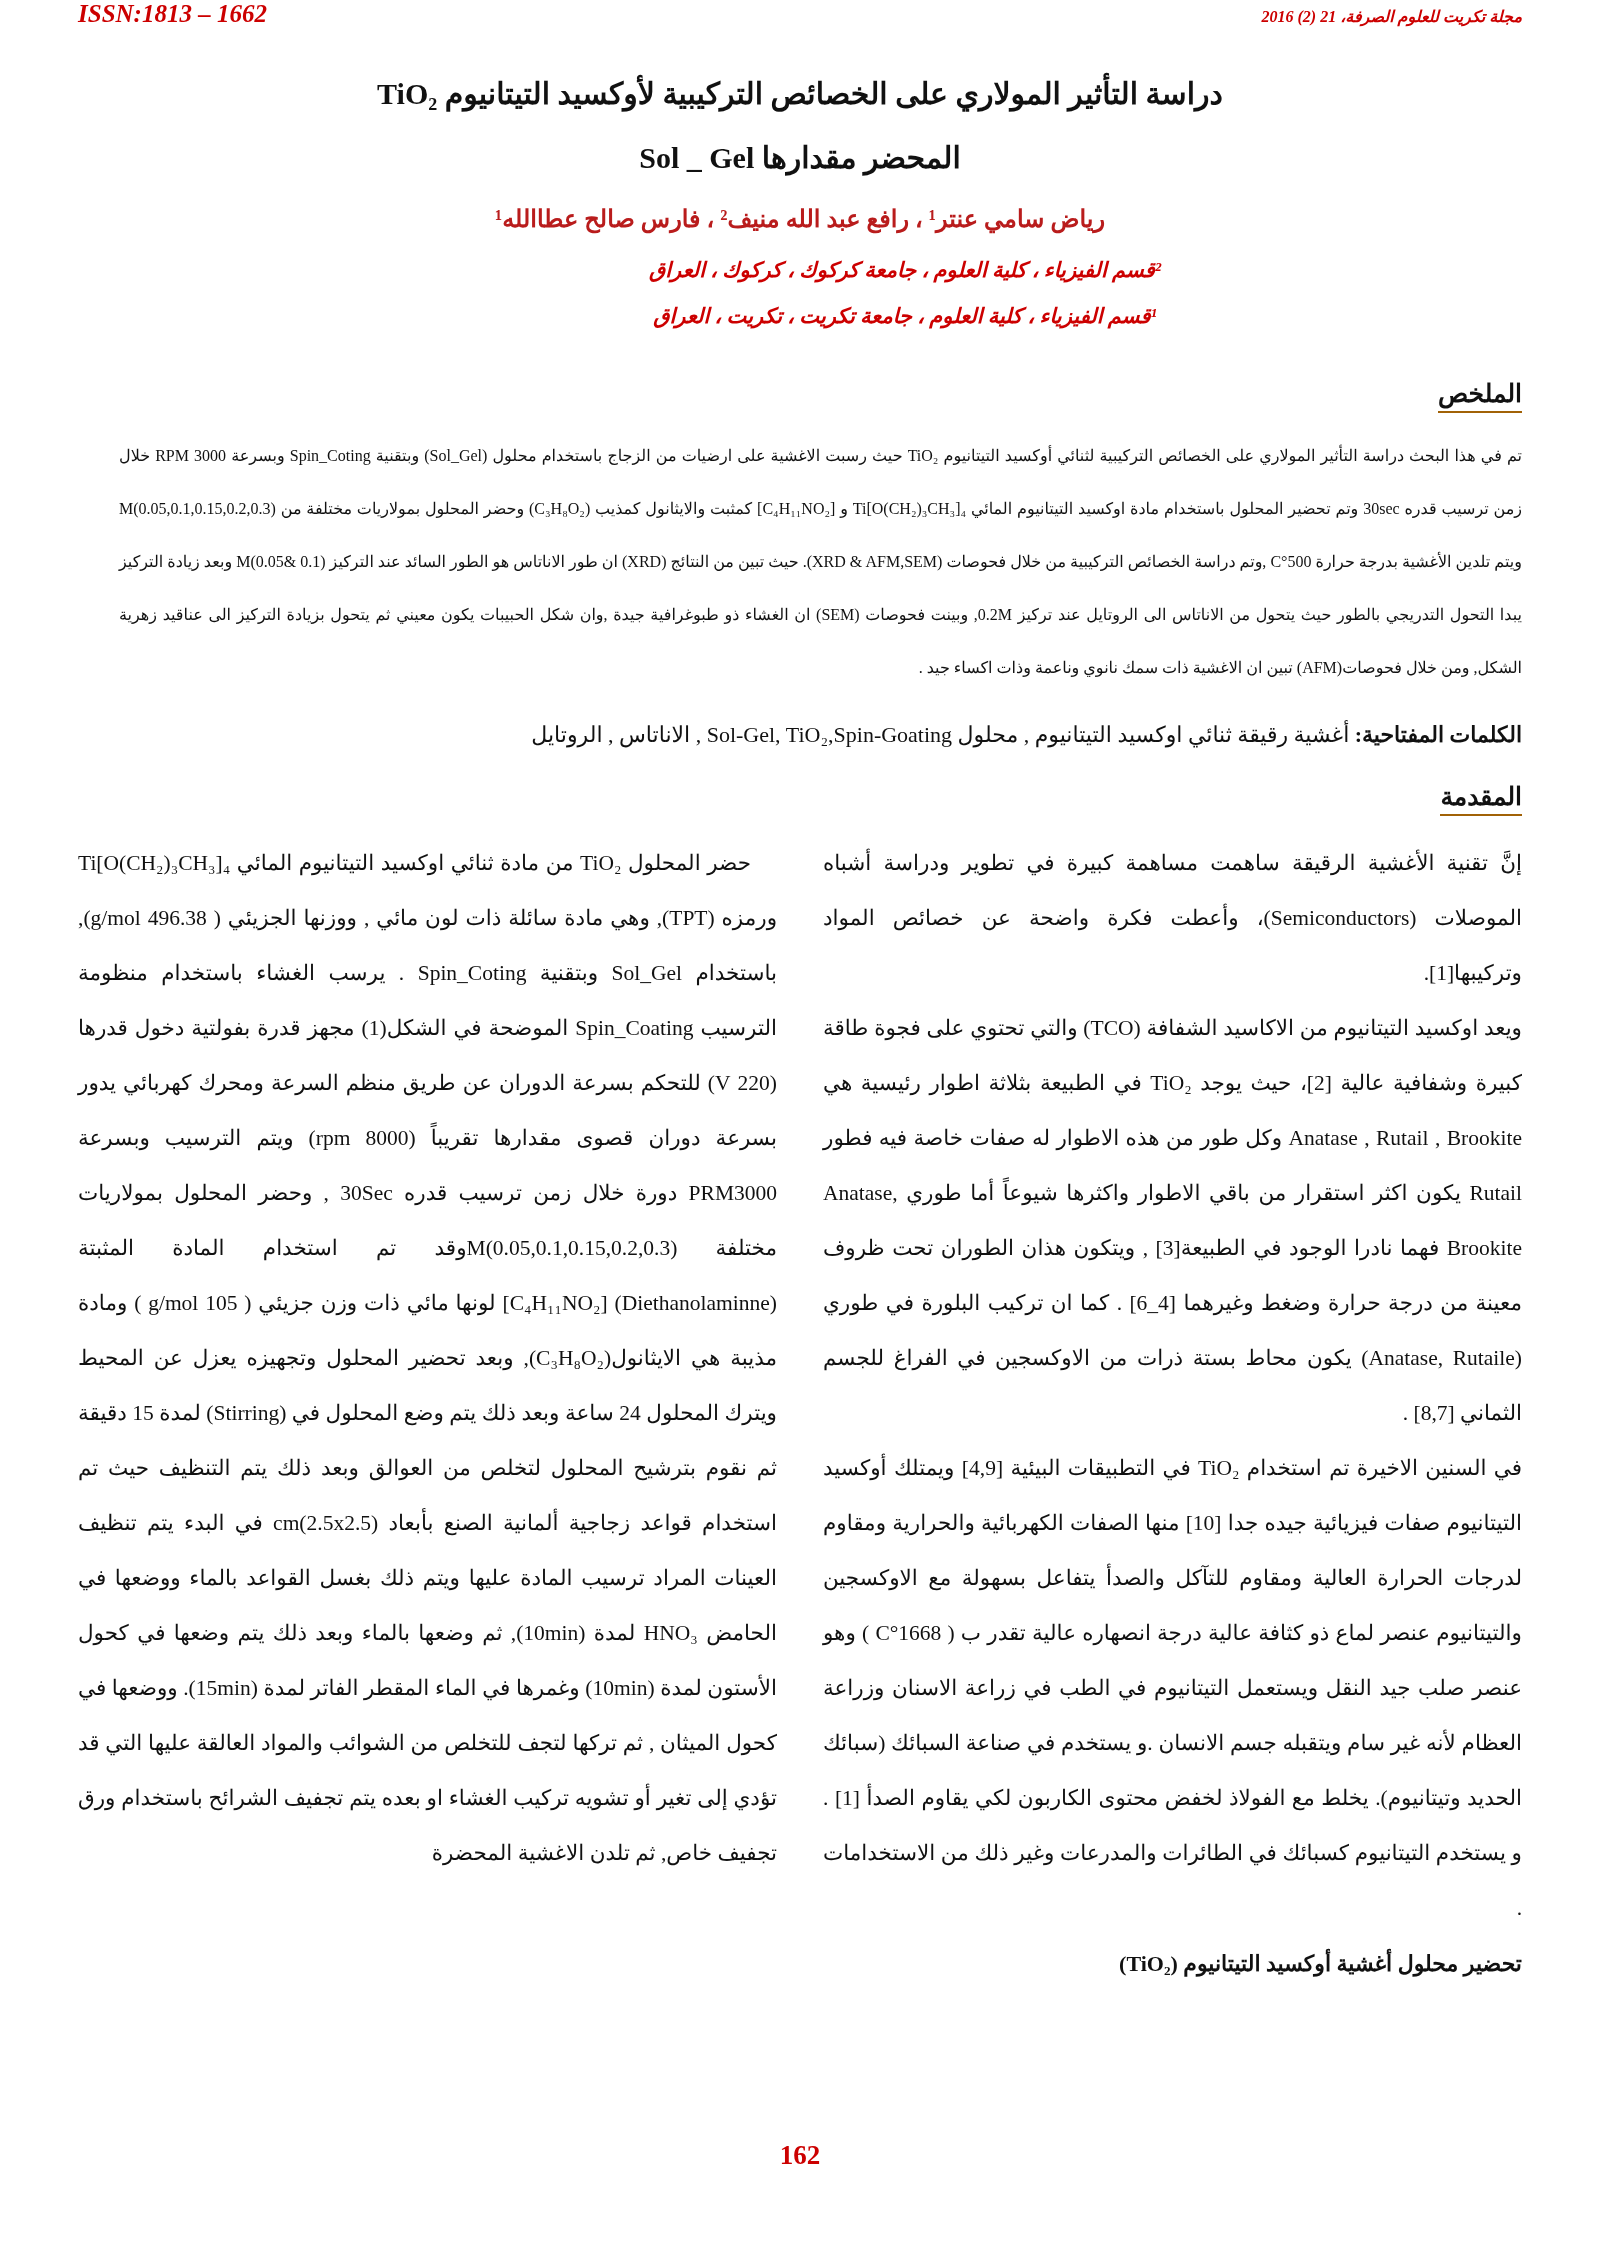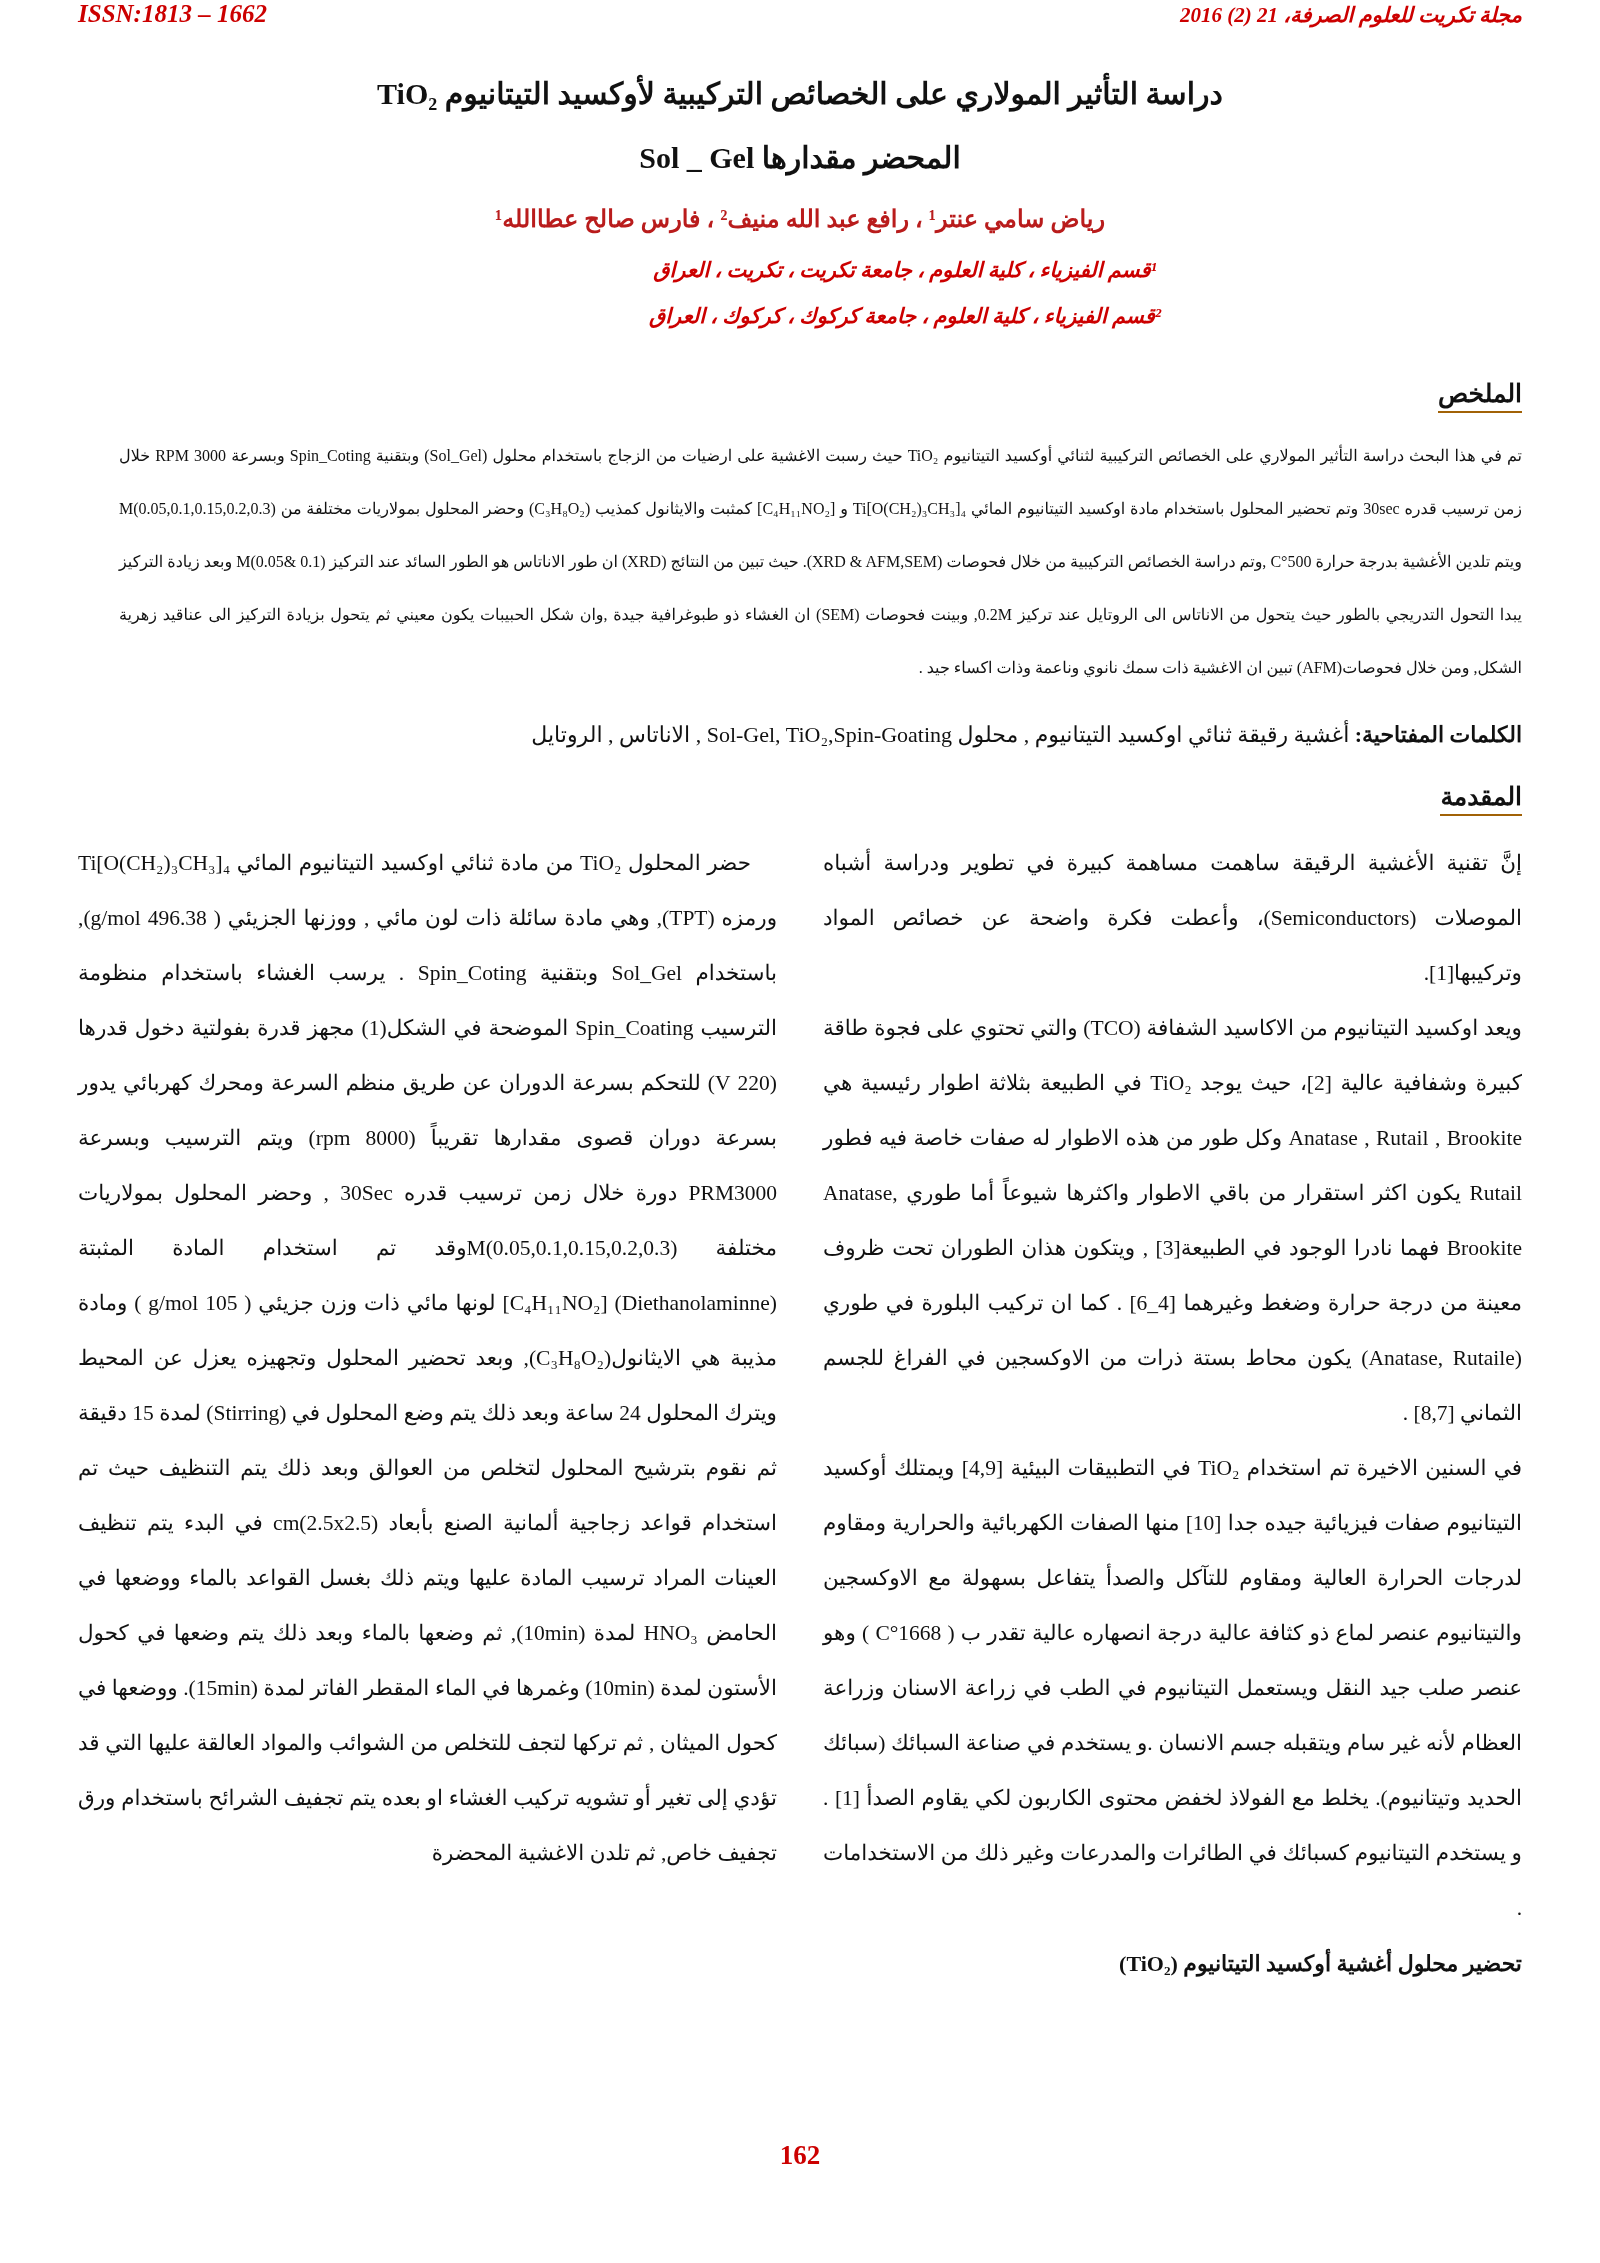--- a/index.html
+++ b/index.html
@@ -25,21 +25,21 @@
   .issn {
     direction:ltr;
     font-style:italic;
     font-weight:bold;
     font-size:25px;
     color:#CC0000;
   }
   .journal-name {
     font-weight:bold;
     font-style:italic;
-    font-size:21px;
+    font-size:16px;
     color:#CC0000;
   }
 
   
   .title-block { text-align:center; margin-top:48px; }
   .paper-title { font-size:30px; font-weight:bold; line-height:1.2; margin:8px; }
   .paper-title-2 { font-size:30px; font-weight:bold; margin-top:28px; }
 
   .authors {
     text-align:center;
@@ -136,22 +136,22 @@
     </div>
 
     <div class="title-block">
       <div class="paper-title">دراسة التأثير المولاري على الخصائص التركيبية لأوكسيد التيتانيوم TiO₂</div>
       <div class="paper-title-2">المحضر مقدارها Sol _ Gel</div>
     </div>
 
     <div class="authors">رياض سامي عنتر¹ ، رافع عبد الله منيف² ، فارس صالح عطاالله¹</div>
 
     <div class="affiliations">
+      <div class="affiliation">²قسم الفيزياء ، كلية العلوم ، جامعة كركوك ، كركوك ، العراق</div>
       <div class="affiliation">¹قسم الفيزياء ، كلية العلوم ، جامعة تكريت ، تكريت ، العراق</div>
-      <div class="affiliation">²قسم الفيزياء ، كلية العلوم ، جامعة كركوك ، كركوك ، العراق</div>
     </div>
 
     <div class="abstract-section">
       <h2 class="section-heading"><span class="underlined">الملخص</span></h2>
       <p class="abstract-body">تم في هذا البحث دراسة التأثير المولاري على الخصائص التركيبية لثنائي أوكسيد التيتانيوم TiO₂ حيث رسبت الاغشية على ارضيات من الزجاج باستخدام محلول (Sol_Gel) وبتقنية Spin_Coting وبسرعة 3000 RPM  خلال زمن ترسيب قدره 30sec وتم تحضير المحلول باستخدام مادة اوكسيد التيتانيوم المائي Ti[O(CH₂)₃CH₃]₄ و [C₄H₁₁NO₂] كمثبت والايثانول كمذيب (C₃H₈O₂) وحضر المحلول بمولاريات مختلفة من M(0.05,0.1,0.15,0.2,0.3) ويتم تلدين الأغشية بدرجة حرارة 500°C ,وتم دراسة الخصائص التركيبية من خلال فحوصات (XRD &amp; AFM,SEM). حيث تبين من النتائج (XRD) ان طور الاناتاس هو الطور السائد  عند التركيز M(0.05&amp; 0.1) وبعد زيادة التركيز يبدا التحول التدريجي بالطور حيث يتحول من الاناتاس الى الروتايل عند تركيز 0.2M, وبينت فحوصات (SEM) ان الغشاء ذو طبوغرافية جيدة ,وان شكل الحبيبات يكون معيني ثم يتحول بزيادة التركيز الى عناقيد زهرية الشكل, ومن خلال فحوصات(AFM) تبين ان الاغشية ذات سمك نانوي وناعمة وذات اكساء جيد .</p>
       <p class="keywords-line"><span class="keywords-label">الكلمات المفتاحية:</span><span> أغشية رقيقة ثنائي اوكسيد التيتانيوم , محلول Sol-Gel,   TiO₂,Spin-Goating , الاناتاس , الروتايل</span></p>
     </div>
 
     <h2 class="section-heading intro-heading"><span class="underlined">المقدمة</span></h2>
 

